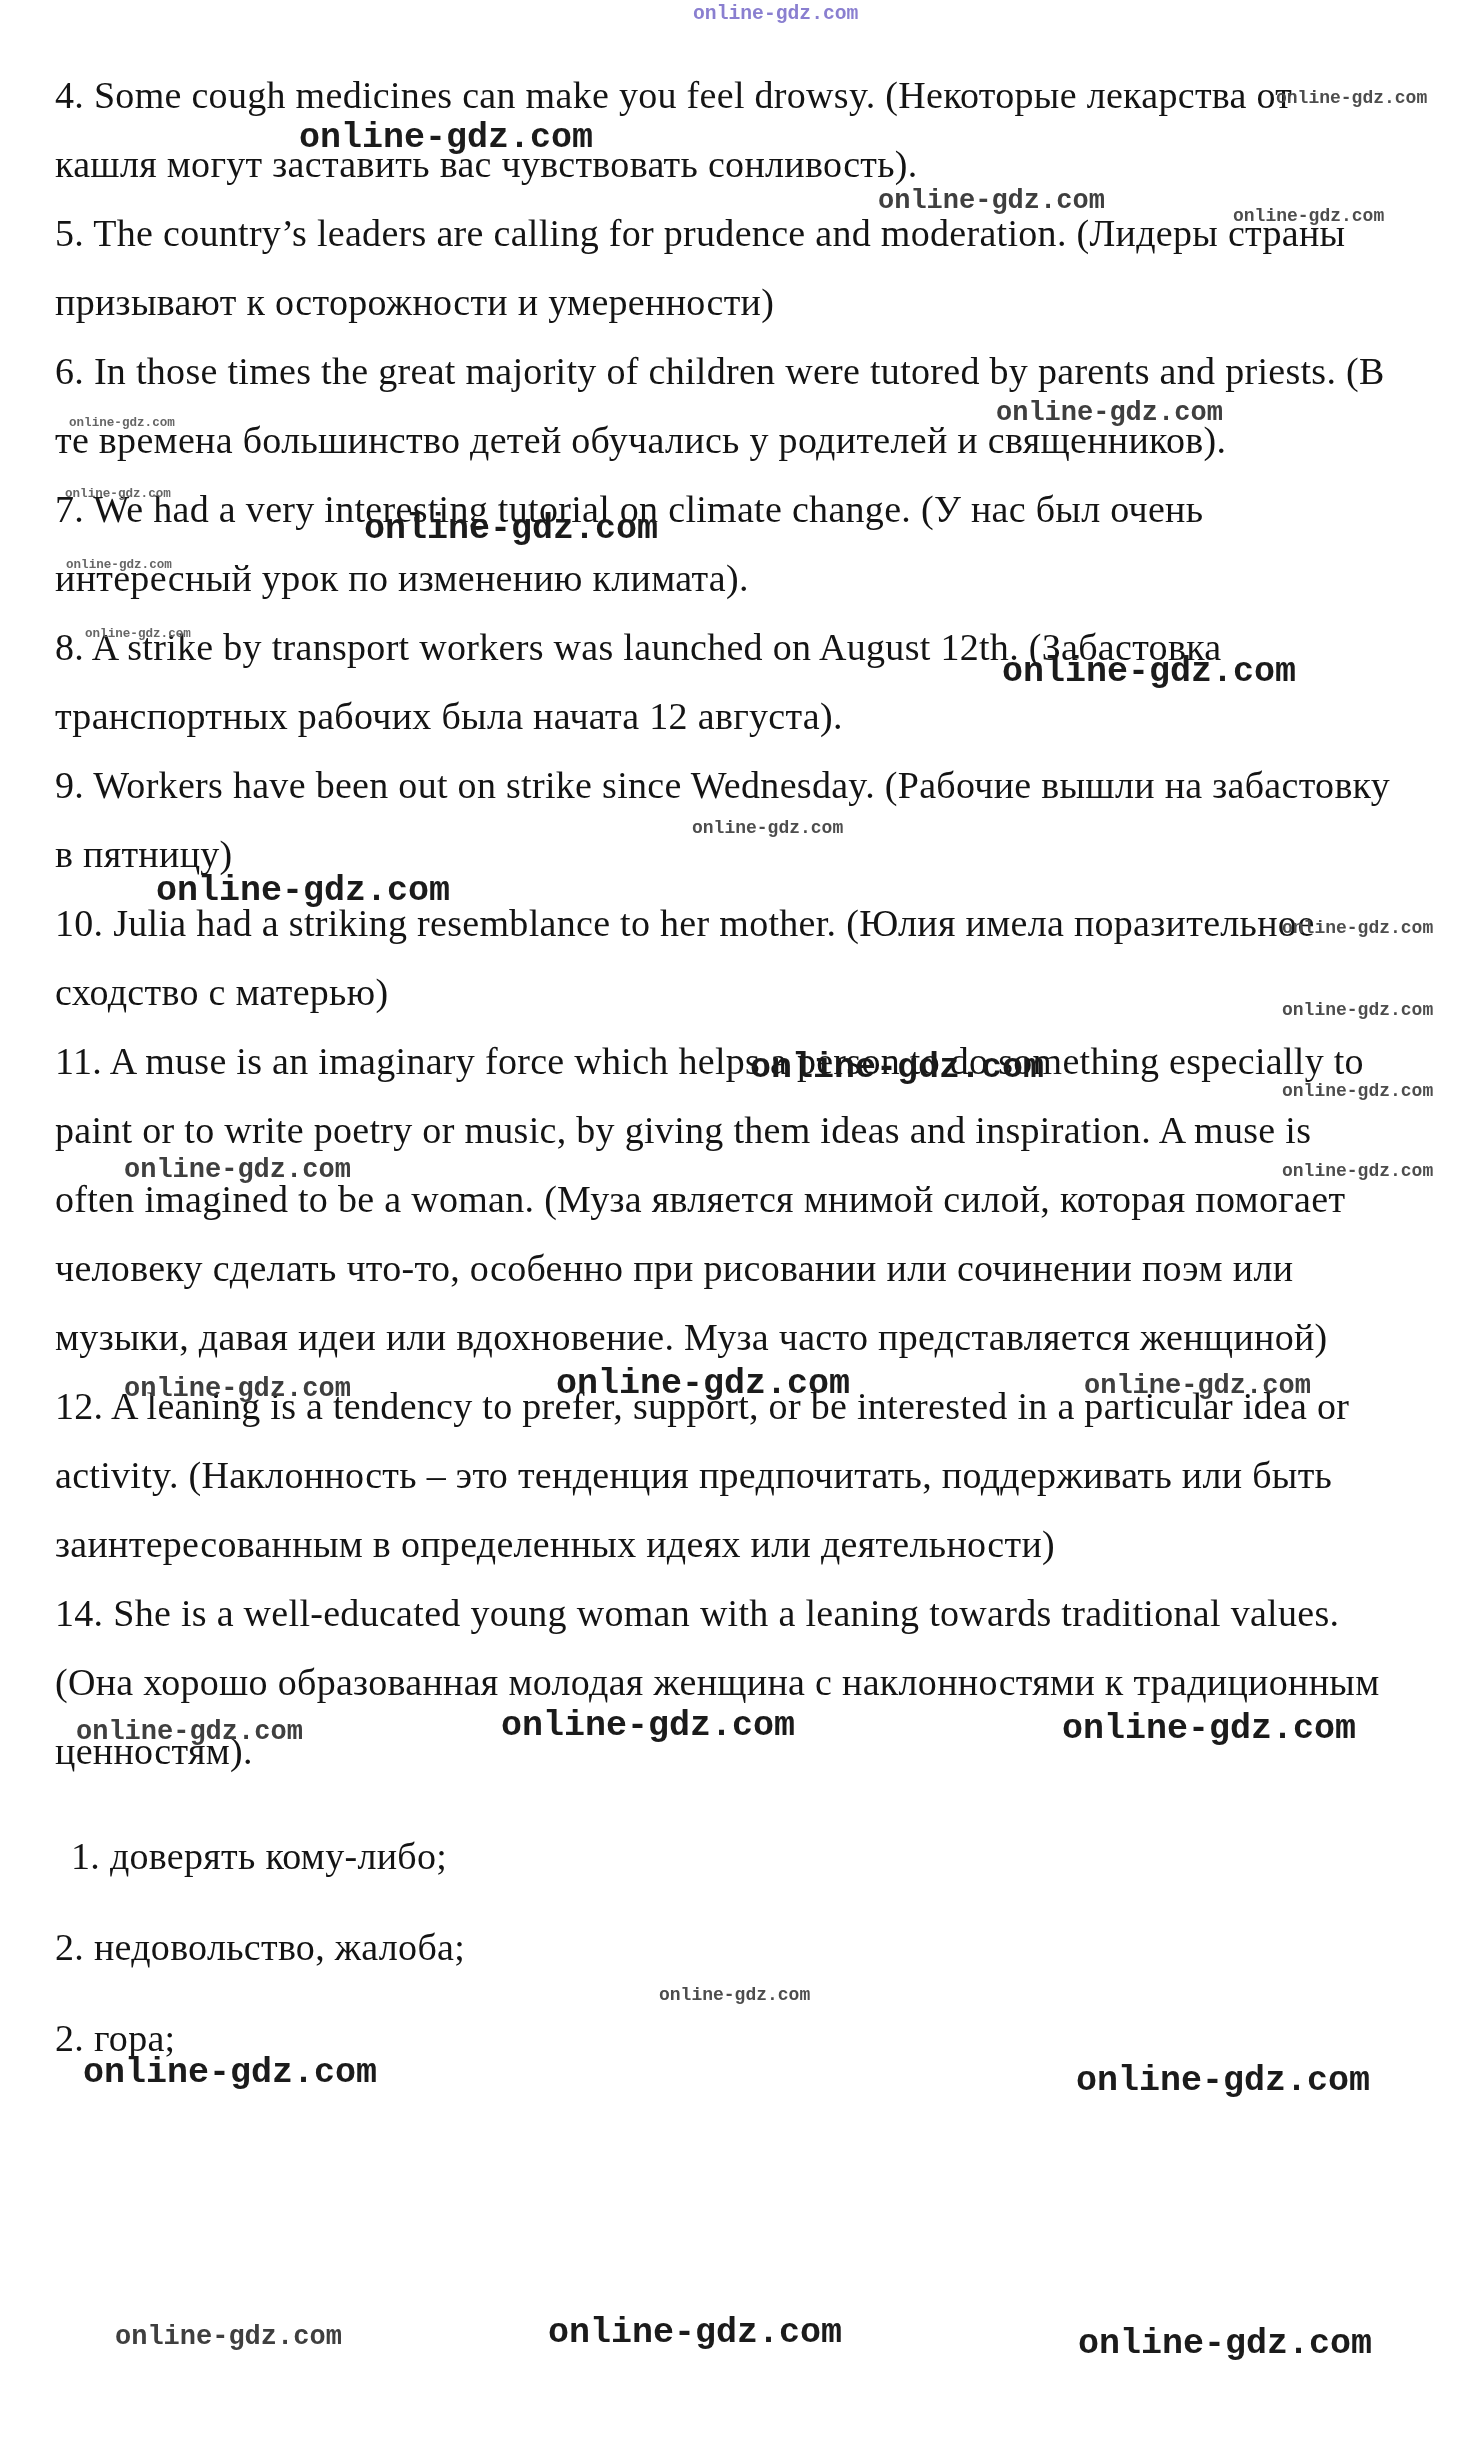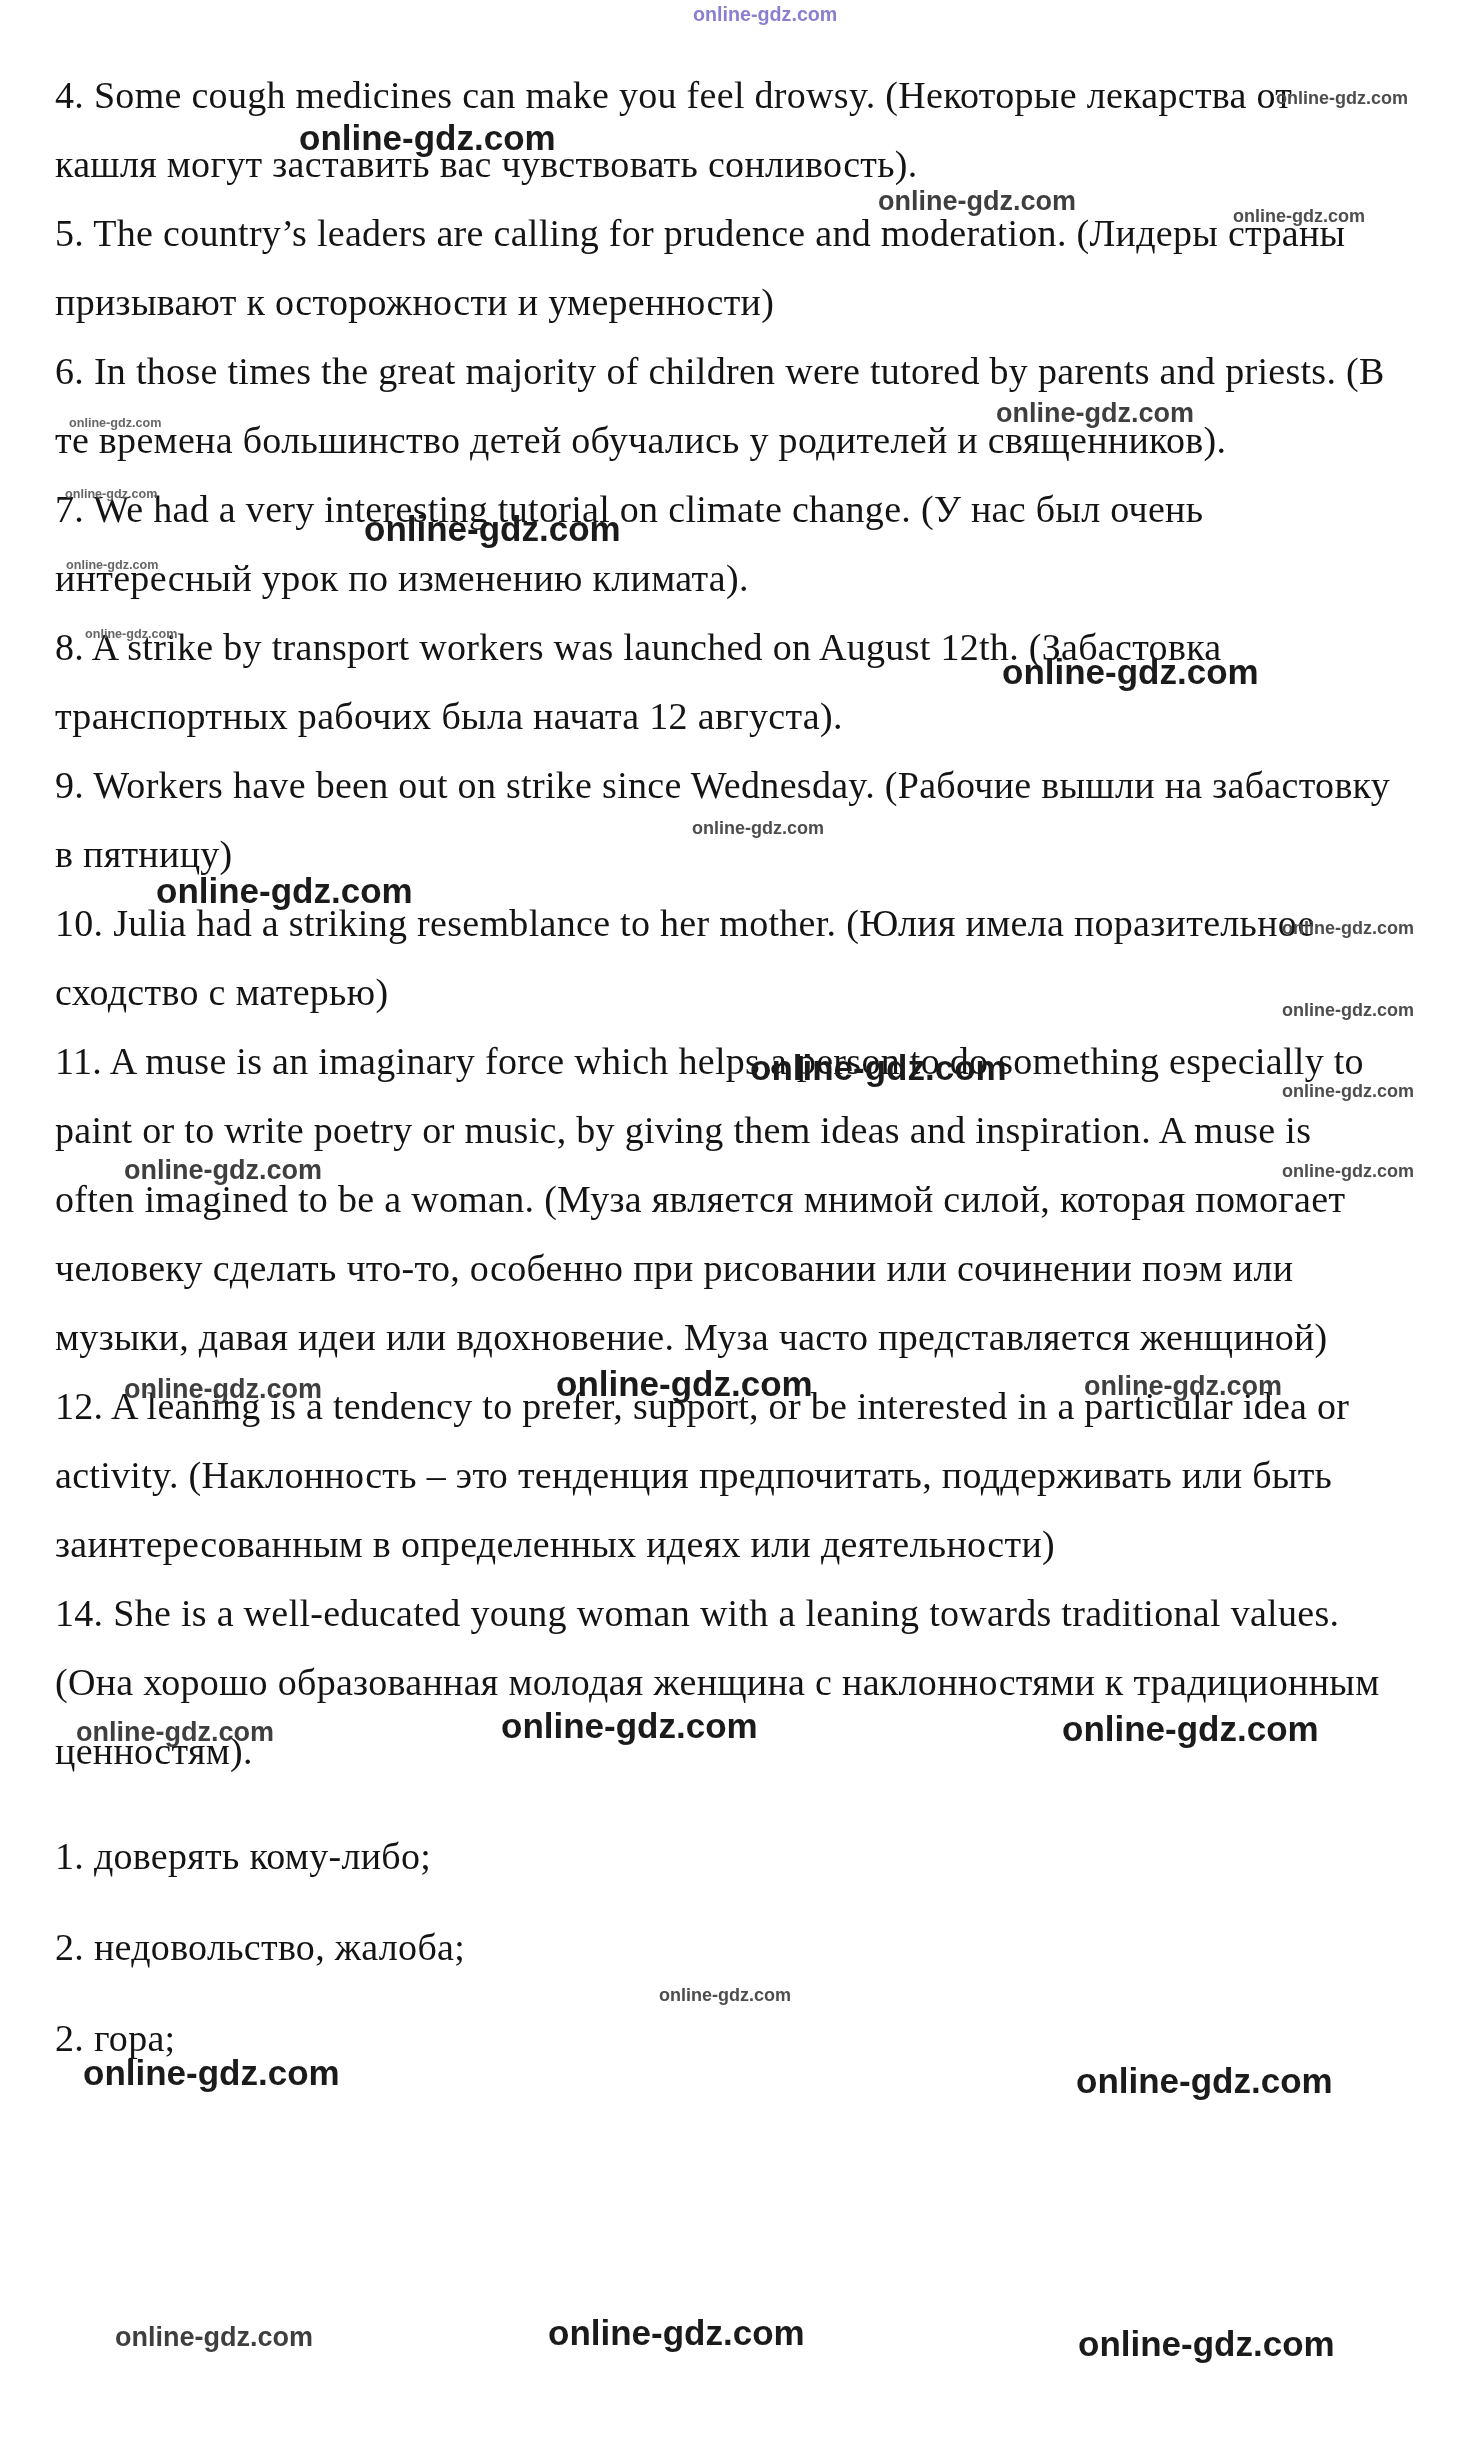--- a/index.html
+++ b/index.html
@@ -23,27 +23,28 @@
     width: 1339px;
     font-size: 38px;
     line-height: 69px;
     letter-spacing: 0.3px;
   }
   .para {
     margin: 0;
   }
   .bottom-gap {
     margin-top: 36px;
+    margin-left: 16px;
   }
   .bottom-item {
     margin-bottom: 22px;
   }
   .wm {
     position: absolute;
-    font-family: Liberation Sans, sans-serif;
+    font-family: Liberation Mono, monospace;
     font-weight: 700;
     white-space: nowrap;
     z-index: 5;
   }
   .wm-top   { font-size: 19.7px; color: #8a7fd0; }
   .wm-large { font-size: 35px; color: #1b1b1b; }
   .wm-med   { font-size: 27px; color: #3f3f3f; }
   .wm-small { font-size: 18px; color: #4d4d4d; }
   .wm-tiny  { font-size: 12.6px; color: #666666; }
 </style>

